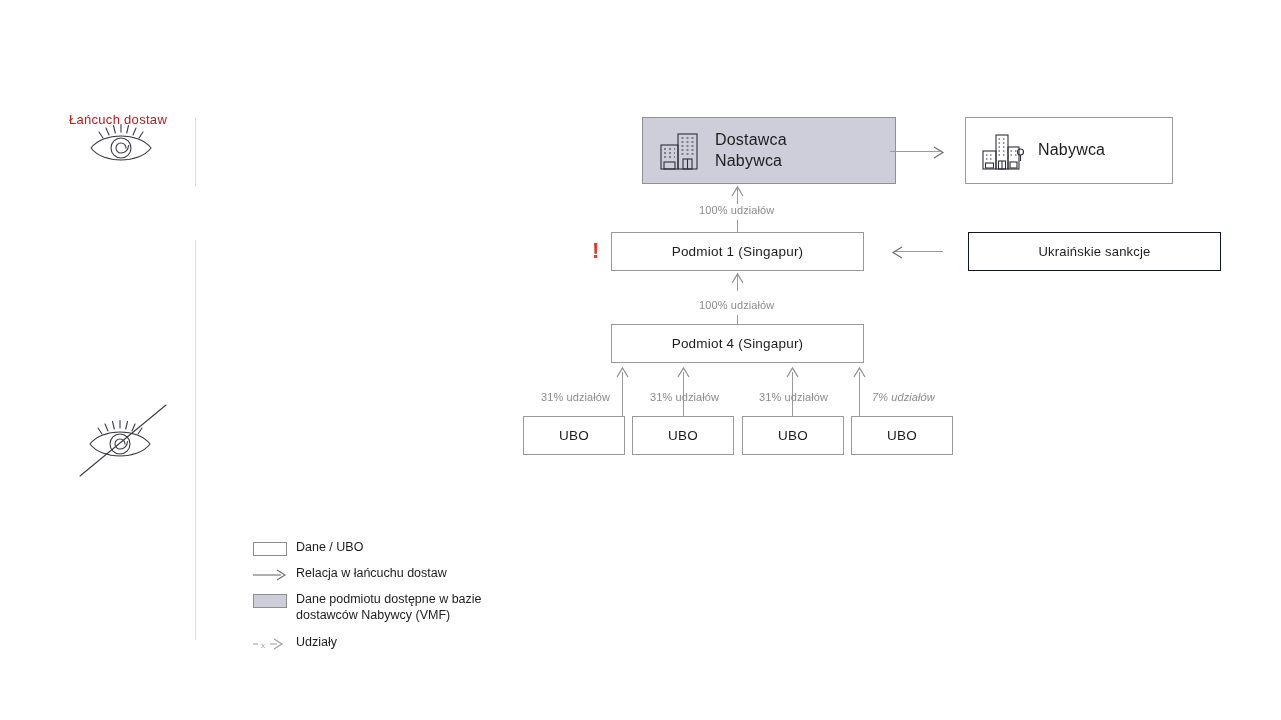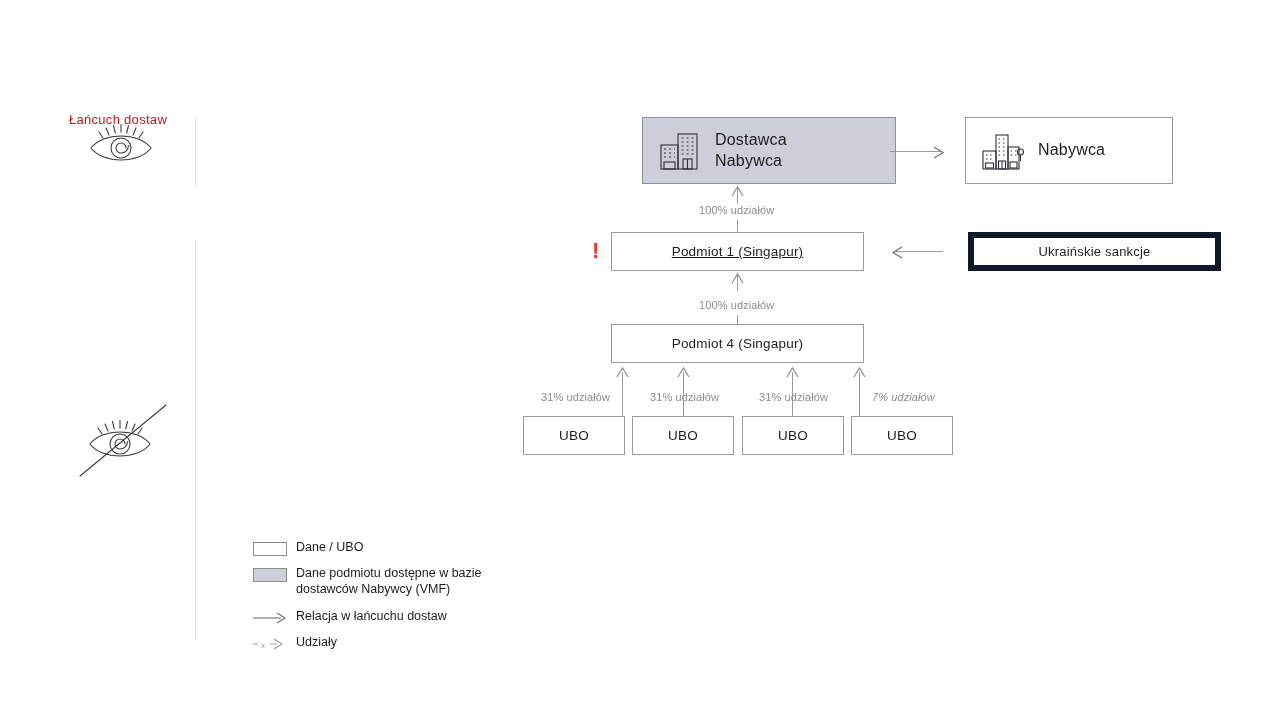--- a/index.html
+++ b/index.html
@@ -54,21 +54,21 @@
   }
   .node.big {
     font-size: 16px;
     justify-content: flex-start;
   }
   .node.shaded {
     background: #cdced9;
     border-color: #8e8e9c;
   }
   .node.sanction {
-    border: 6px solid #0f172a;
+    border: 1px solid #0f172a;
     color: #1d1d1d;
     font-size: 13px;
   }
   .node-icon {
     width: 44px;
     height: 44px;
     margin-left: 14px;
     margin-right: 14px;
     flex: 0 0 auto;
     display: block;
@@ -218,21 +218,21 @@
   <span class="node-title">Nabywca</span>
 </div>
 
 <div class="hline" style="left:890px; top:151px; width:50px;"></div>
 <span class="arrowhead" style="left:933px; top:145px;">
   <svg width="14" height="13" viewBox="0 0 14 13">
       <path d="M1 1 L10 6.5 L1 12" fill="none" stroke="#6e6e6e" stroke-width="1.2"></path>
     </svg>
 </span>
 
-<div class="node" id="node-entity-1" style="left:611px; top:232px; width:253px; height:39px;text-decoration:underline;">
+<div class="node" id="node-entity-1" style="left:611px; top:232px; width:253px; height:39px;">
   <span>Podmiot 1 (Singapur)</span>
 </div>
 <div class="bang" style="left:592px; top:240px;">!</div>
 
 <div class="vline" style="left:737px; top:186px; height:18px;"></div>
 <div class="share-label" style="left:699px; top:204px;">100% udziałów</div>
 <div class="vline" style="left:737px; top:220px; height:12px;"></div>
 <span class="arrowhead" style="left:731px; top:184px;">
   <svg width="13" height="14" viewBox="0 0 13 14">
       <path d="M1 12 L6.5 3 L12 12" fill="none" stroke="#8f8f8f" stroke-width="1.2"></path>
@@ -304,35 +304,35 @@
       <path d="M1 12 L6.5 3 L12 12" fill="none" stroke="#8f8f8f" stroke-width="1.2"></path>
     </svg>
 </span>
 <div class="share-label" style="left:872px; top:391px;font-style:italic;">7% udziałów</div>
 
 <div id="legend">
 
   <div class="legend-row">
     <span class="legend-swatch"></span>
     <span class="legend-text">Dane / UBO</span>
-  </div>
-
-  <div class="legend-row" style="margin-bottom:12px;">
-    <span class="legend-swatch filled"></span>
-    <span class="legend-text">Dane podmiotu dostępne w bazie dostawców Nabywcy (VMF)</span>
   </div>
 
   <div class="legend-row">
     <span class="legend-mark">
       <svg width="34" height="14" viewBox="0 0 34 14">
         <path d="M0 7 H28" stroke="#6e6e6e" stroke-width="1.1" fill="none"></path>
         <path d="M24 2 L32 7 L24 12" stroke="#6e6e6e" stroke-width="1.1" fill="none"></path>
       </svg>
     </span>
     <span class="legend-text">Relacja w łańcuchu dostaw</span>
+  </div>
+
+  <div class="legend-row" style="margin-bottom:12px;">
+    <span class="legend-swatch filled"></span>
+    <span class="legend-text">Dane podmiotu dostępne w bazie dostawców Nabywcy (VMF)</span>
   </div>
 
   <div class="legend-row">
     <span class="legend-mark">
       <svg width="34" height="14" viewBox="0 0 34 14">
         <path d="M0 7 H5" stroke="#9b9b9b" stroke-width="1" fill="none"></path>
         <text x="8" y="10.5" font-family="Liberation Sans, sans-serif" font-size="8" fill="#9b9b9b">x</text>
         <path d="M17 7 H24" stroke="#9b9b9b" stroke-width="1" fill="none"></path>
         <path d="M21 2 L29 7 L21 12" stroke="#9b9b9b" stroke-width="1.1" fill="none"></path>
       </svg>

